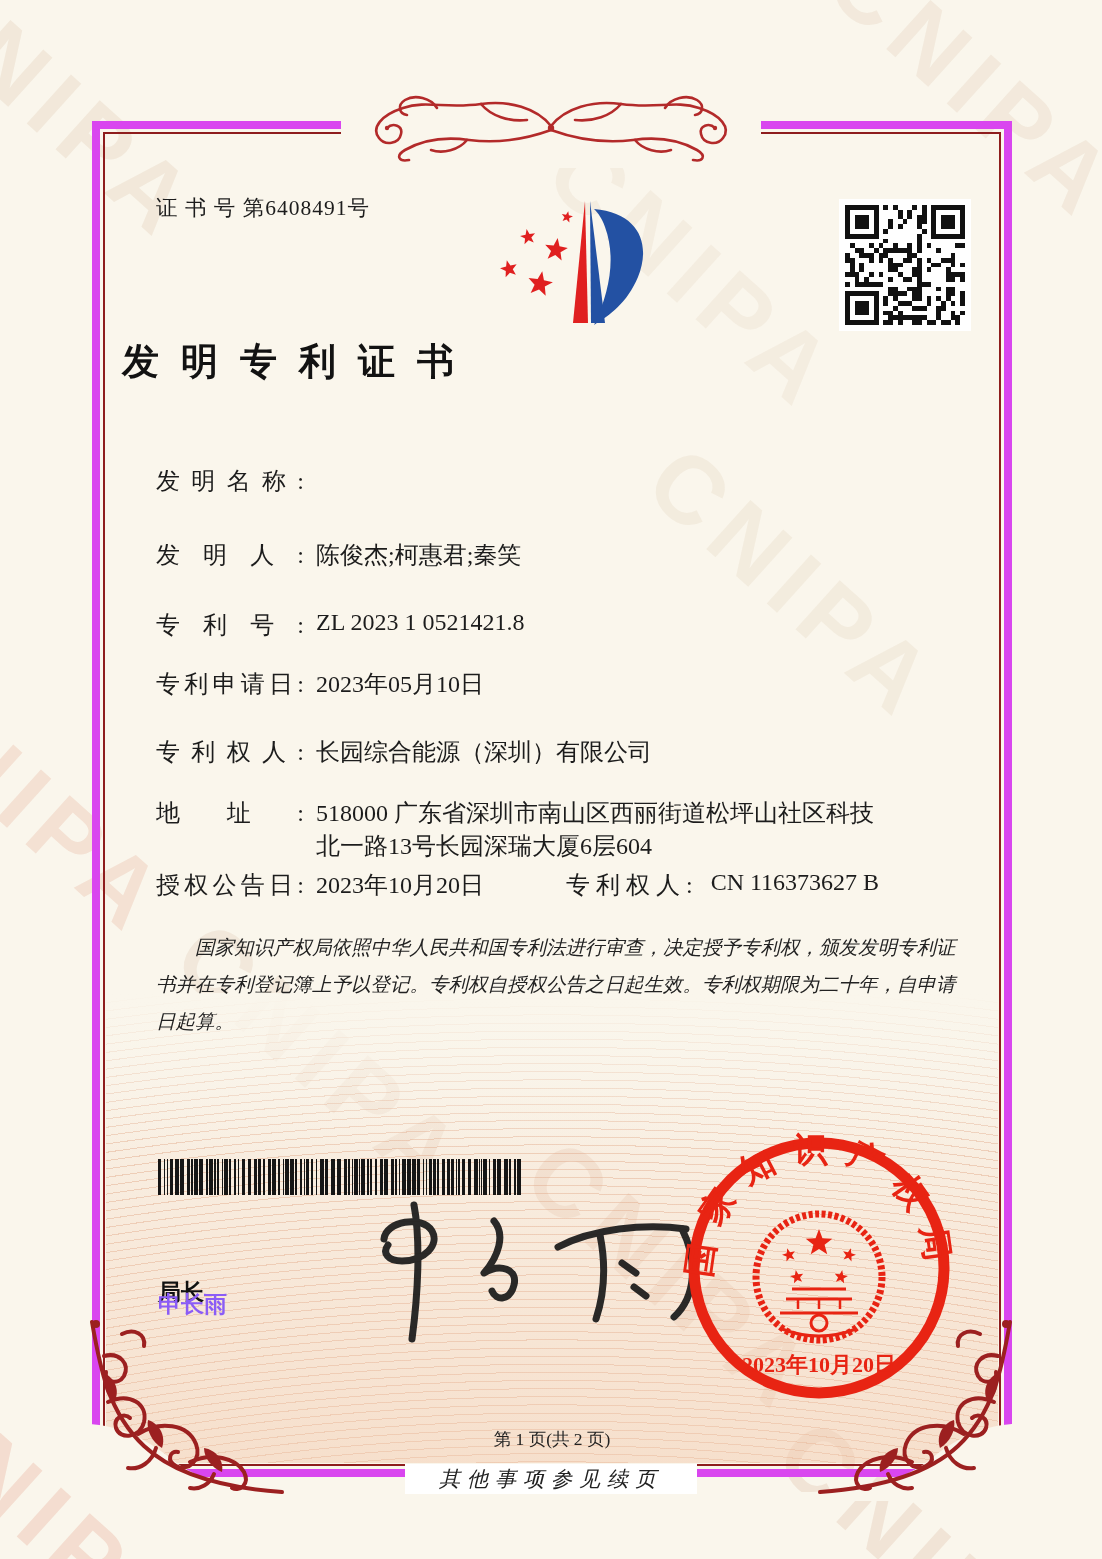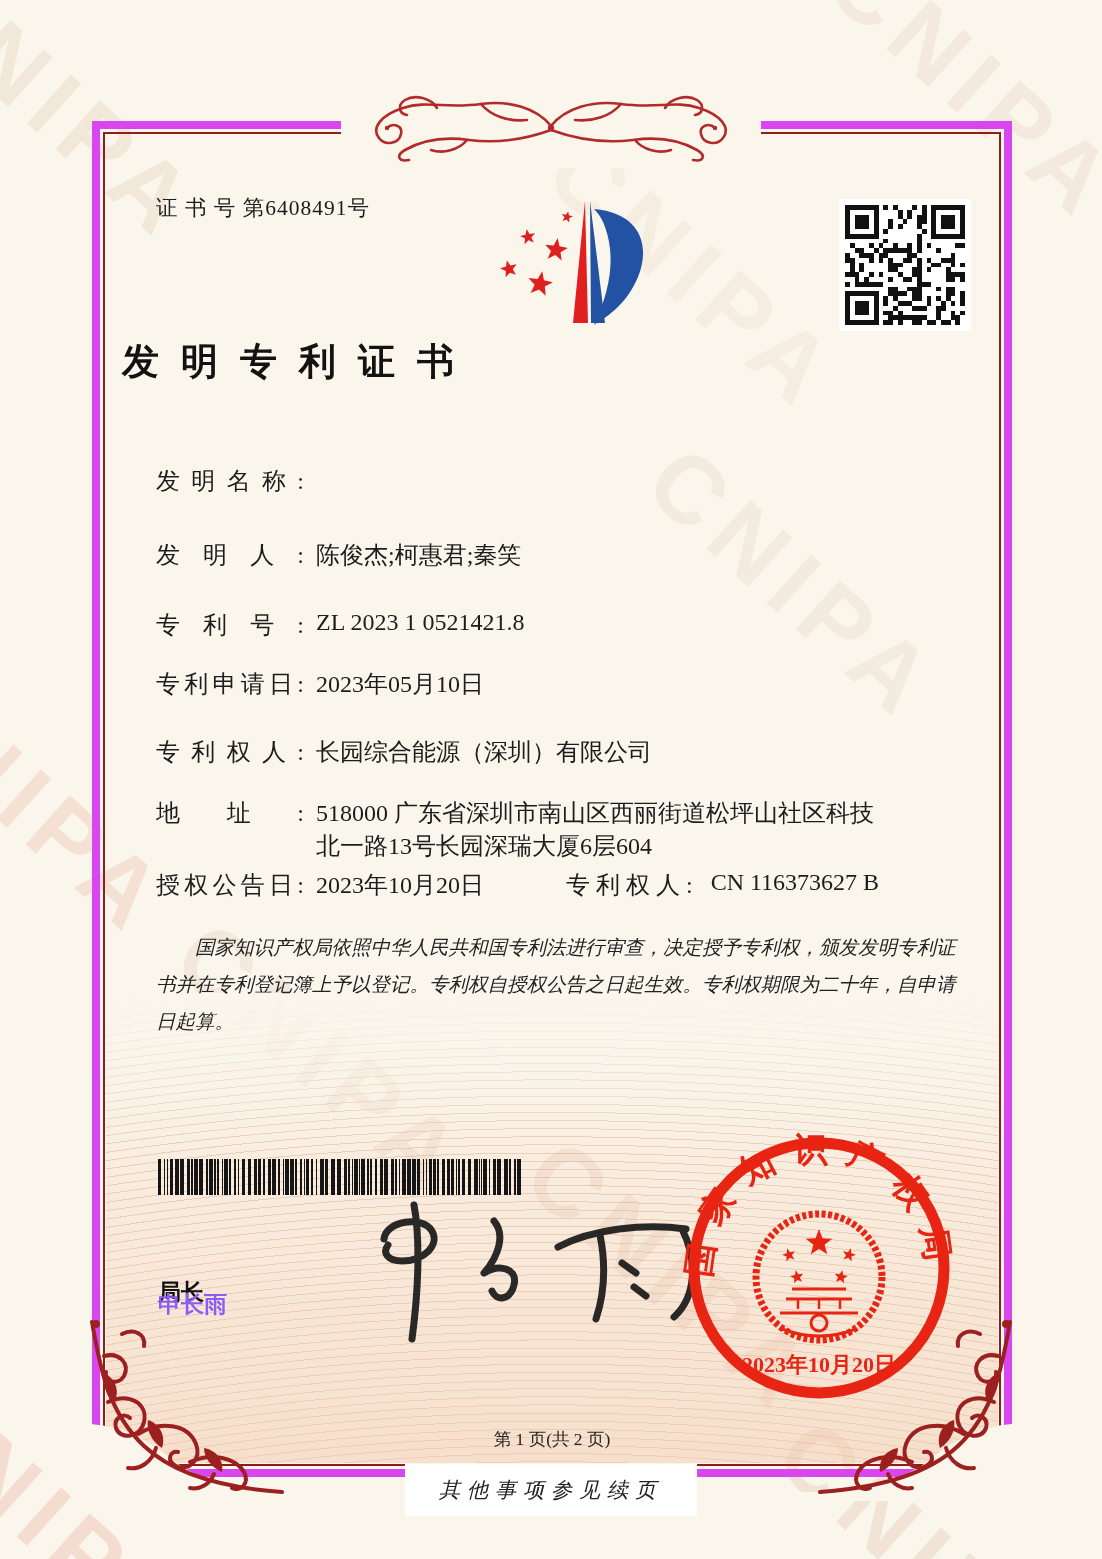--- a/index.html
+++ b/index.html
@@ -67,21 +67,21 @@
   .signature{position:absolute;left:226px;top:1048px;width:440px;height:180px;}
   .seal{position:absolute;left:582px;top:1002px;width:274px;height:274px;}
   .page-num{position:absolute;left:0;right:0;top:1298px;text-align:center;font-size:17.5px;color:#222;}
   
   .ornament-top{position:absolute;left:341px;top:78px;width:420px;height:90px;z-index:5;}
   .corner{position:absolute;width:215px;height:185px;z-index:5;}
   .corner.bl{left:86px;top:1316px;}
   .corner.br{left:801px;top:1316px;transform:scaleX(-1);}
   .continuation{
     position:absolute;left:50%;transform:translateX(-50%);top:1464px;z-index:6;
-    background:#ffffff;padding:12px 34px;font-size:21px;font-style:italic;
+    background:#ffffff;padding:1px 34px;font-size:21px;font-style:italic;
     letter-spacing:7px;color:#222;white-space:nowrap;
   }
 </style>
 </head>
 <body>
 
 <div class="wm" style="left:-40px;top:-55px;color:rgba(208,178,148,.20)">CNIPA</div>
 <div class="wm" style="left:880px;top:-75px;color:rgba(208,178,148,.18)">CNIPA</div>
 <div class="wm" style="left:600px;top:115px;color:rgba(208,178,148,.13)">CNIPA</div>
 <div class="wm" style="left:700px;top:425px;color:rgba(208,178,148,.15)">CNIPA</div>

